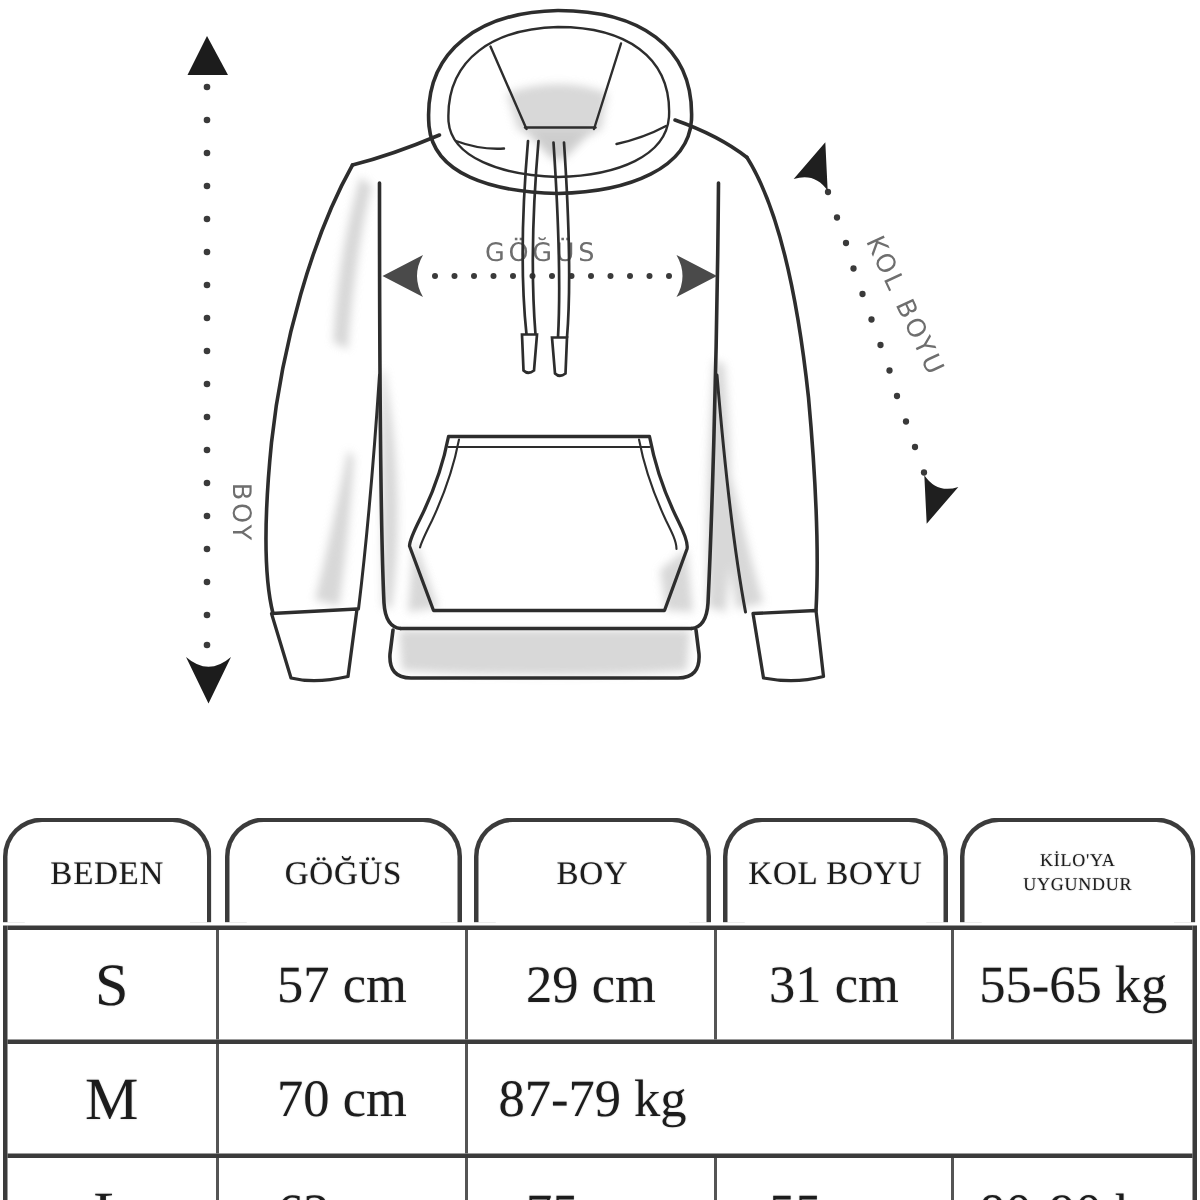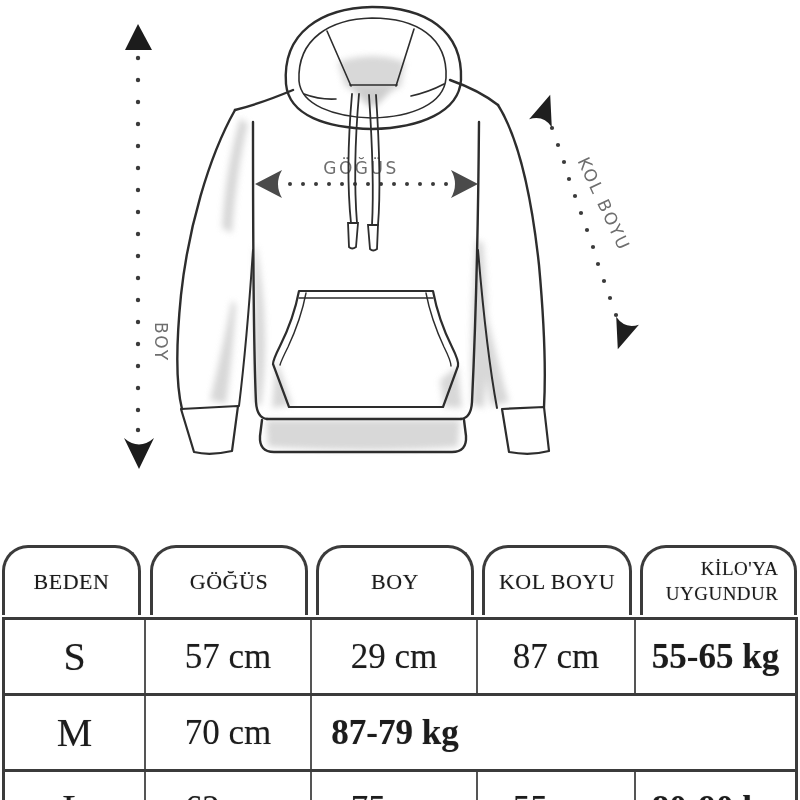--- a/index.html
+++ b/index.html
@@ -17,37 +17,37 @@
   .header-row{position:absolute;left:0;top:0;width:796px;height:72px;}
   .hdr-box{
     position:absolute;top:0;height:70px;
     border:3px solid #3b3b3b;border-bottom:none;
     border-radius:26px 26px 0 0;
     display:flex;align-items:center;justify-content:center;
     text-align:center;
     box-sizing:border-box;
   }
   .hdr-label{font-size:22px;letter-spacing:.5px;text-shadow:0 0 1px rgba(20,20,20,.35);}
-  .hdr-label.small{font-size:19px;line-height:1.3;max-width:120px;text-align:right;}
+  .hdr-label.small{font-size:12px;line-height:1.3;max-width:120px;}
   .grid-body{
     position:absolute;left:0;top:72px;width:796px;
     border-left:3px solid #3b3b3b;border-right:3px solid #3b3b3b;
     box-sizing:border-box;
   }
   .t-row{
     display:grid;
     grid-template-columns:141px 166px 166px 158px 1fr;
     height:73px;border-top:3px solid #3b3b3b;box-sizing:content-box;
   }
   .t-cell{
     display:flex;align-items:center;justify-content:center;
     border-right:2px solid #555;box-sizing:border-box;
     font-size:35px;text-shadow:0 0 1px rgba(20,20,20,.3);
   }
-  .t-cell:last-child{border-right:none;font-weight:bold;}
+  .t-cell:last-child{border-right:none;}
   .t-cell.size{font-size:40px;}
 </style>
 </head>
 <body>
 
 <div class="diagram">
 <svg width="800" height="545" viewBox="0 0 800 545" xmlns="http://www.w3.org/2000/svg">
   <defs>
     <filter id="soft" x="-30%" y="-30%" width="160%" height="160%">
       <feGaussianBlur stdDeviation="3"></feGaussianBlur>
@@ -206,21 +206,21 @@
     <div class="hdr-box" style="left:638px;width:157px">
       <span class="hdr-label small">KİLO'YA UYGUNDUR</span>
     </div>
   </div>
 
   <div class="grid-body">
     <div class="t-row">
       <div class="t-cell size">S</div>
       <div class="t-cell">57 cm</div>
       <div class="t-cell">29 cm</div>
-      <div class="t-cell">87 cm</div>
+      <div class="t-cell">31 cm</div>
       <div class="t-cell kg">55-65 kg</div>
     </div>
     <div class="t-row">
       <div class="t-cell size">M</div>
       <div class="t-cell">70 cm</div>
       <div class="t-cell kg">87-79 kg</div>
     </div>
     <div class="t-row">
       <div class="t-cell size">L</div>
       <div class="t-cell">62 cm</div>

